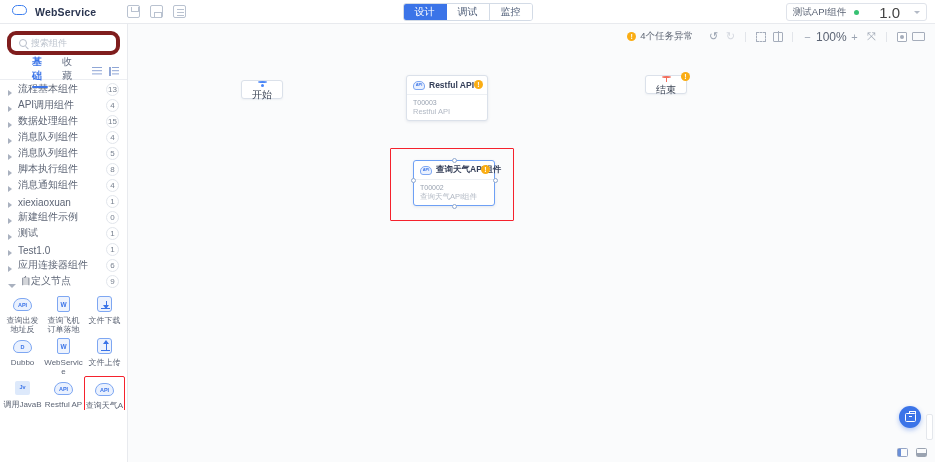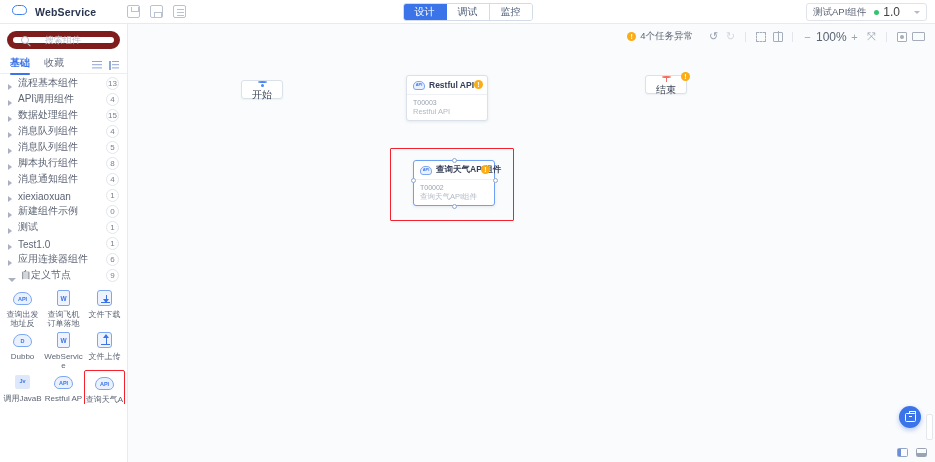--- a/index.html
+++ b/index.html
@@ -62,47 +62,47 @@
   .tab:last-child { border-right: none; }
   .tab.active { background: #3b74e8; color: #fff; border-right-color: #3b74e8; }
 
   .hdr-right {
     position: absolute; right: 8px; top: 3px; height: 18px;
     display: flex; align-items: center; gap: 0;
     border: 1px solid #dfe3ea; border-radius: 3px; background: #fff;
     padding: 0 4px 0 6px;
   }
   .hdr-proj { font-size: 9.5px; color: #5a6374; padding-right: 8px; }
-  .hdr-ver { font-size: 12px; color: #444; display: flex; align-items: center; gap: 4px; padding-right: 14px; }
+  .hdr-ver { font-size: 15px; color: #444; display: flex; align-items: center; gap: 20px; padding-right: 14px; }
   .grn-dot { width: 5px; height: 5px; border-radius: 50%; background: #37c172; display: inline-block; }
   .chev {
     width: 0; height: 0; border-left: 3.2px solid transparent; border-right: 3.2px solid transparent;
     border-top: 3.8px solid #b3bac6; margin-right: 2px;
   }
 
   
   .sidebar {
     position: absolute; left: 0; top: 24px; width: 128px; height: 438px;
     background: #fff; border-right: 1px solid #e8eaee; overflow: hidden;
   }
   .search-wrap { padding: 7px 7px 5px 7px; }
   .search-box {
-    height: 18px; border: 6px solid #7f1d1d; border-radius: 9px;
-    display: flex; align-items: center; gap: 16px; padding: 0 8px; background: #fff;
+    height: 24px; border: 4px solid #7f1d1d; border-radius: 9px;
+    display: flex; align-items: center; gap: 4px; padding: 0 8px; background: #fff;
   }
   .search-ico { width: 8px; height: 8px; border: 1.2px solid #b6bdc9; border-radius: 50%; position: relative; flex: 0 0 auto; }
   .search-ico::after { content:""; position:absolute; right:-2.5px; bottom:-2.5px; width:3.5px; height:1.2px; background:#b6bdc9; transform: rotate(45deg); }
   .search-ph { font-size: 9px; color: #bcc3cd; }
 
   .subtabs {
     display: flex; align-items: center; padding: 3px 8px 0 10px; height: 20px;
     border-bottom: 1px solid #eceef2; position: relative;
   }
   .subtab { font-size: 10px; color: #6a7386; margin-right: 14px; position: relative; padding-bottom: 4px; cursor: pointer; }
-  .subtab.active { color: #3b74e8; font-weight: bold; }
+  .subtab.active { color: #3b74e8; font-weight: bold; margin-left: 22px; }
   .subtab.active::after {
     content: ""; position: absolute; left: 0; right: 0; bottom: -1px; height: 2px; background: #3b74e8; border-radius: 1px;
   }
   .subtabs-right { margin-left: auto; display: flex; gap: 7px; }
   .li-ico { width: 10px; height: 9px; position: relative; }
   .li-ico::before {
     content: ""; position: absolute; left: 0; top: 0px; width: 10px; height: 1.4px;
     background: #8fa6d6; box-shadow: 0 3.2px 0 #8fa6d6, 0 6.4px 0 #8fa6d6;
   }
   .li-ico.b2::before { width: 7px; left: 3px; }

